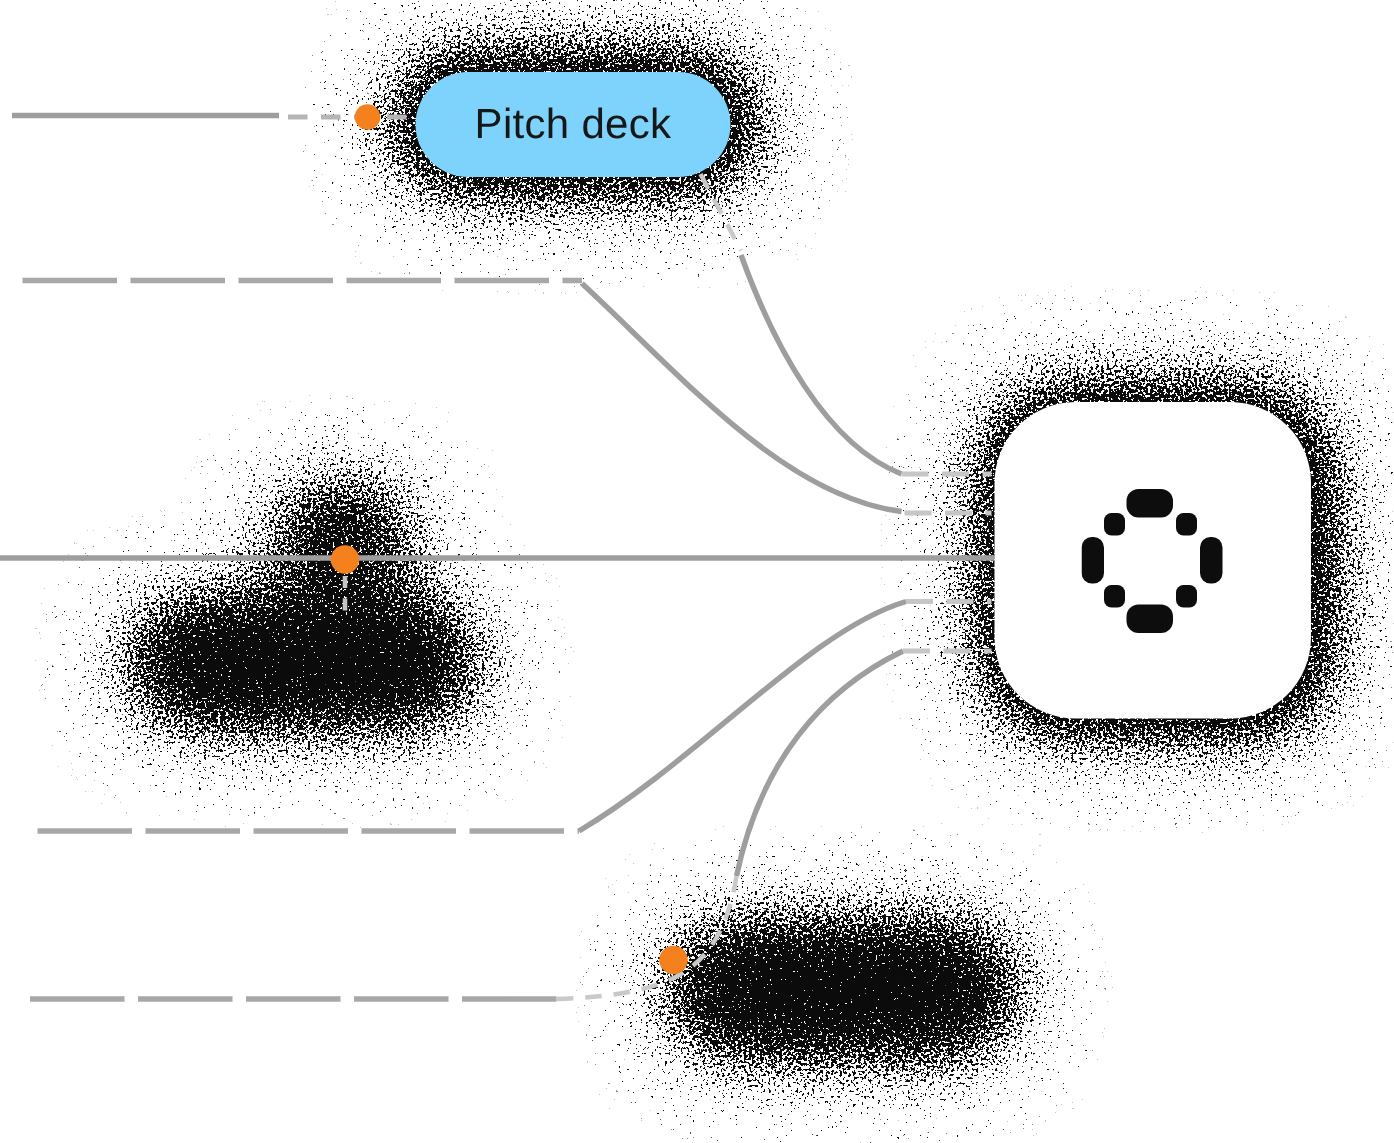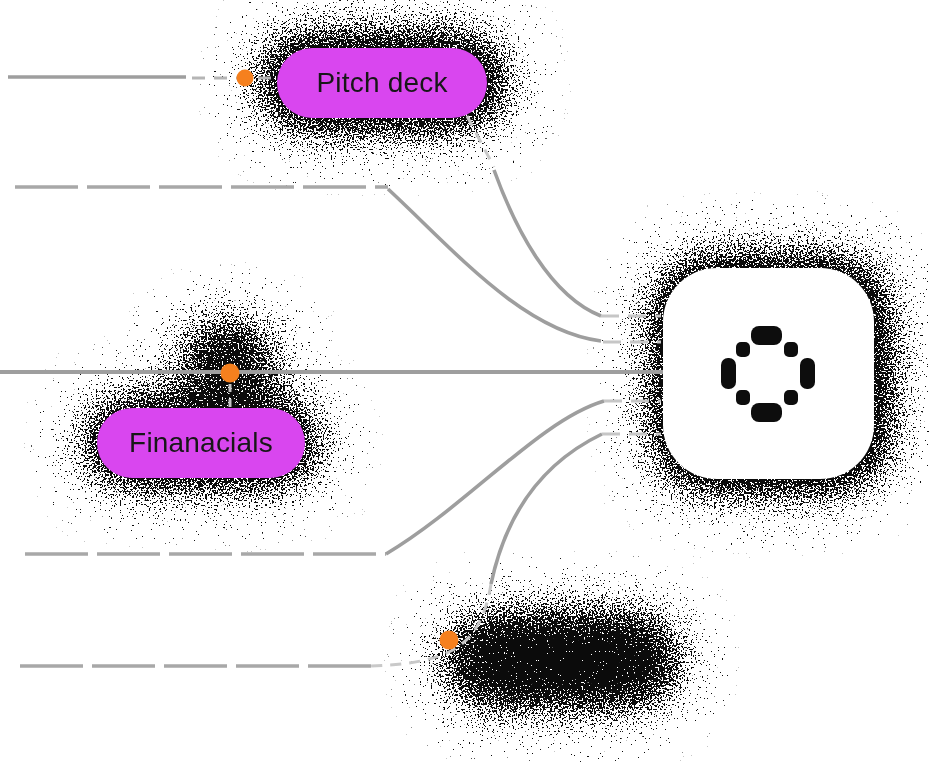--- a/index.html
+++ b/index.html
@@ -21,21 +21,21 @@
     top: 0;
     width: 929px;
     height: 762px;
     display: block;
   }
   .node-pill {
     position: absolute;
     display: flex;
     align-items: center;
     justify-content: center;
-    background: #d946ef;
+    background: #7dd3fc;
     border-radius: 999px;
     color: #171717;
     font-size: 28px;
     font-weight: 500;
     letter-spacing: 0.2px;
     cursor: pointer;
     z-index: 3;
   }
   .pill-pitch    { left: 277px; top: 48px;  width: 210px; height: 70px; }
   .pill-fin      { left: 97px;  top: 408px; width: 208px; height: 70px; }
@@ -113,23 +113,20 @@
 
     <circle cx="245" cy="78" r="8.5" fill="#f5801e"></circle>
     <circle cx="230" cy="373" r="9.5" fill="#f5801e"></circle>
     <circle cx="449" cy="640" r="9.5" fill="#f5801e"></circle>
   </svg>
 
   <div class="node-pill pill-pitch">
     <span>Pitch deck</span>
   </div>
 
-  <div class="node-pill pill-fin">
-    <span>Finanacials</span>
-  </div>
 
 
   <div class="hub">
     <svg width="96" height="96" viewBox="0 0 96 96" xmlns="http://www.w3.org/2000/svg">
       <g fill="#0d0d0d">
         <rect x="30" y="0" width="31" height="19" rx="8"></rect>
         <rect x="30" y="77" width="31" height="19" rx="8"></rect>
         <rect x="0" y="32" width="15" height="31" rx="7"></rect>
         <rect x="79" y="32" width="15" height="31" rx="7"></rect>
         <rect x="15" y="16" width="14" height="15" rx="5"></rect>

